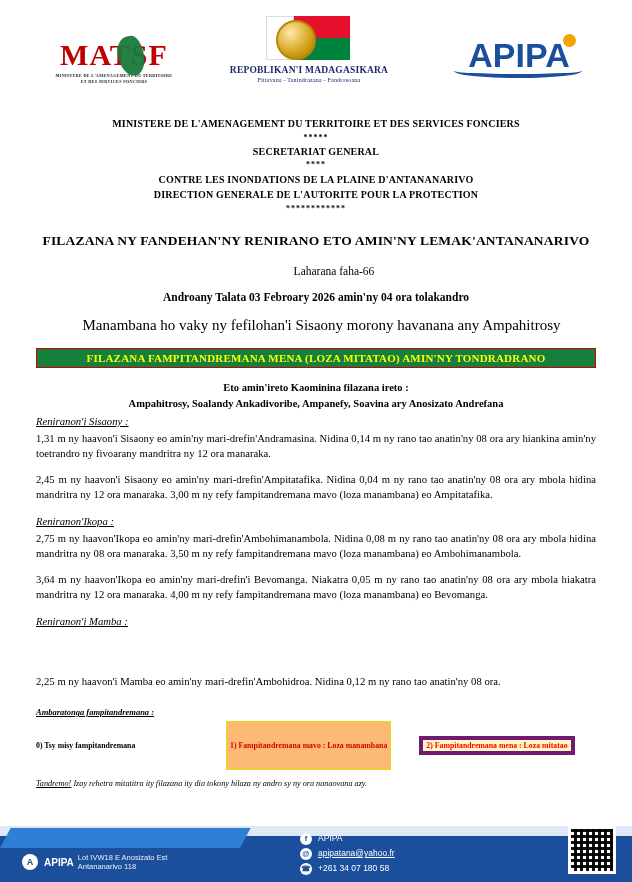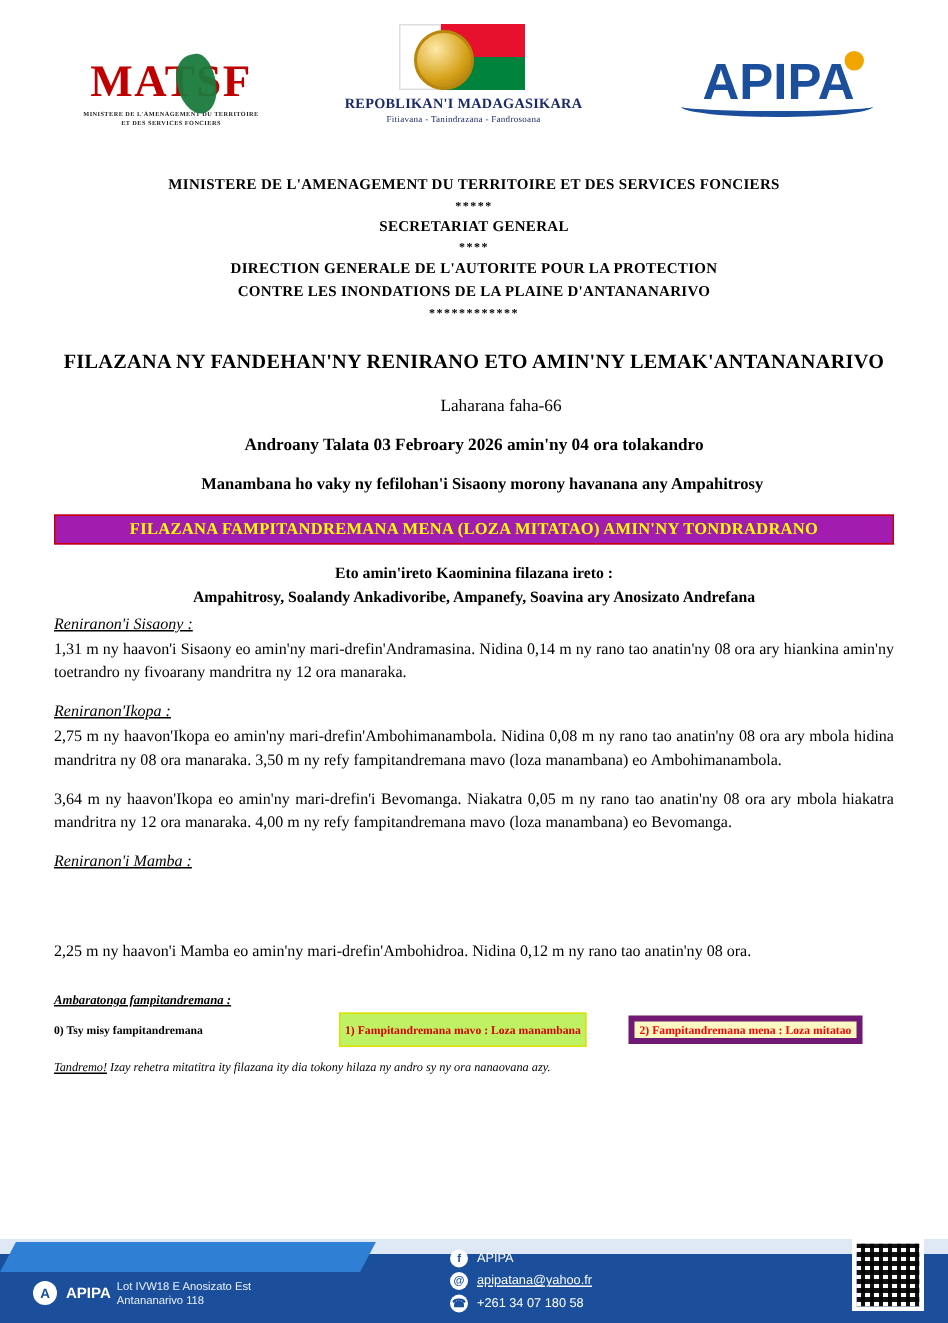--- a/index.html
+++ b/index.html
@@ -180,28 +180,28 @@
     padding-left: 36px;
   }
   .doc-date {
     text-align: center;
     font-size: 11.5px;
     font-weight: bold;
     margin-top: 14px;
   }
   .doc-sub {
     text-align: center;
-    font-size: 11px;
-    font-weight: bold;
+    font-size: 15px;
+    font-weight: normal;
     margin-top: 14px;
     padding-left: 11px;
   }
   .alert-banner {
     margin: 14px 36px 0 36px;
-    background: #a21caf;
+    background: #15803d;
     color: #ffff00;
     text-align: center;
     font-weight: bold;
     font-size: 11px;
     padding: 3px 2px;
     letter-spacing: 0.2px;
     border: 1px solid #cc0000;
   }
   .commune-head {
     text-align: center;
@@ -247,22 +247,22 @@
     align-items: center;
     font-size: 7.8px;
     font-weight: bold;
   }
   .legend-item {
     white-space: nowrap;
   }
   .legend-0 { color: #000; width: 190px; }
   .lg1 {
     color: #d40000;
-    background: #bef264;
-    padding: 6px 3px;
+    background: #fdba74;
+    padding: 19px 3px;
     border: 1px solid #e0e000;
   }
   .lg2 {
     color: #ff0000;
     background: #fef9c3;
     padding: 1px 3px;
     border: 4px solid #701a75;
   }
   .legend-gap { width: 28px; }
   .note {
@@ -404,40 +404,41 @@
         <span class="apipa-swoosh"></span>
       </div>
     </div>
   </div>
 
   <div class="ministry">
     <div>MINISTERE DE L'AMENAGEMENT DU TERRITOIRE ET DES SERVICES FONCIERS</div>
     <div class="stars">*****</div>
     <div>SECRETARIAT GENERAL</div>
     <div class="stars">****</div>
+    <div>CONTRE LES INONDATIONS DE LA PLAINE D'ANTANANARIVO</div>
     <div>DIRECTION GENERALE DE L'AUTORITE POUR LA PROTECTION</div>
-    <div>CONTRE LES INONDATIONS DE LA PLAINE D'ANTANANARIVO</div>
     <div class="stars">************</div>
   </div>
 
   <div class="doc-title">FILAZANA NY FANDEHAN'NY RENIRANO ETO AMIN'NY LEMAK'ANTANANARIVO</div>
   <div class="doc-number">Laharana faha-66</div>
   <div class="doc-date">Androany Talata 03 Febroary 2026 amin'ny 04 ora tolakandro</div>
   <div class="doc-sub">Manambana ho vaky ny fefilohan'i Sisaony morony havanana any Ampahitrosy</div>
   <div class="alert-banner">FILAZANA FAMPITANDREMANA MENA (LOZA MITATAO) AMIN'NY TONDRADRANO</div>
 
   <div class="commune-head">
     <div>Eto amin'ireto Kaominina filazana ireto :</div>
     <div>Ampahitrosy, Soalandy Ankadivoribe, Ampanefy, Soavina ary Anosizato Andrefana</div>
   </div>
 
   <div class="body">
 
     <span class="river-head">Reniranon'i Sisaony :</span>
     <p class="para">1,31 m ny haavon'i Sisaony eo amin'ny mari-drefin'Andramasina. Nidina 0,14 m ny rano tao anatin'ny 08 ora ary hiankina amin'ny toetrandro ny fivoarany mandritra ny 12 ora manaraka.</p>
+    <p class="para">2,45 m ny haavon'i Sisaony eo amin'ny mari-drefin'Ampitatafika. Nidina 0,04 m ny rano tao anatin'ny 08 ora ary mbola hidina mandritra ny 12 ora manaraka. 3,00 m ny refy fampitandremana mavo (loza manambana) eo Ampitatafika.</p>
 
     <span class="river-head">Reniranon'Ikopa :</span>
     <p class="para">2,75 m ny haavon'Ikopa eo amin'ny mari-drefin'Ambohimanambola. Nidina 0,08 m ny rano tao anatin'ny 08 ora ary mbola hidina mandritra ny 08 ora manaraka. 3,50 m ny refy fampitandremana mavo (loza manambana) eo Ambohimanambola.</p>
     <p class="para">3,64 m ny haavon'Ikopa eo amin'ny mari-drefin'i Bevomanga. Niakatra 0,05 m ny rano tao anatin'ny 08 ora ary mbola hiakatra mandritra ny 12 ora manaraka. 4,00 m ny refy fampitandremana mavo (loza manambana) eo Bevomanga.</p>
 
     <span class="river-head">Reniranon'i Mamba :</span>
     <p class="para tight">2,25 m ny haavon'i Mamba eo amin'ny mari-drefin'Ambohidroa. Nidina 0,12 m ny rano tao anatin'ny 08 ora.</p>
   </div>
 
   <div class="legend-title">Ambaratonga fampitandremana :</div>

